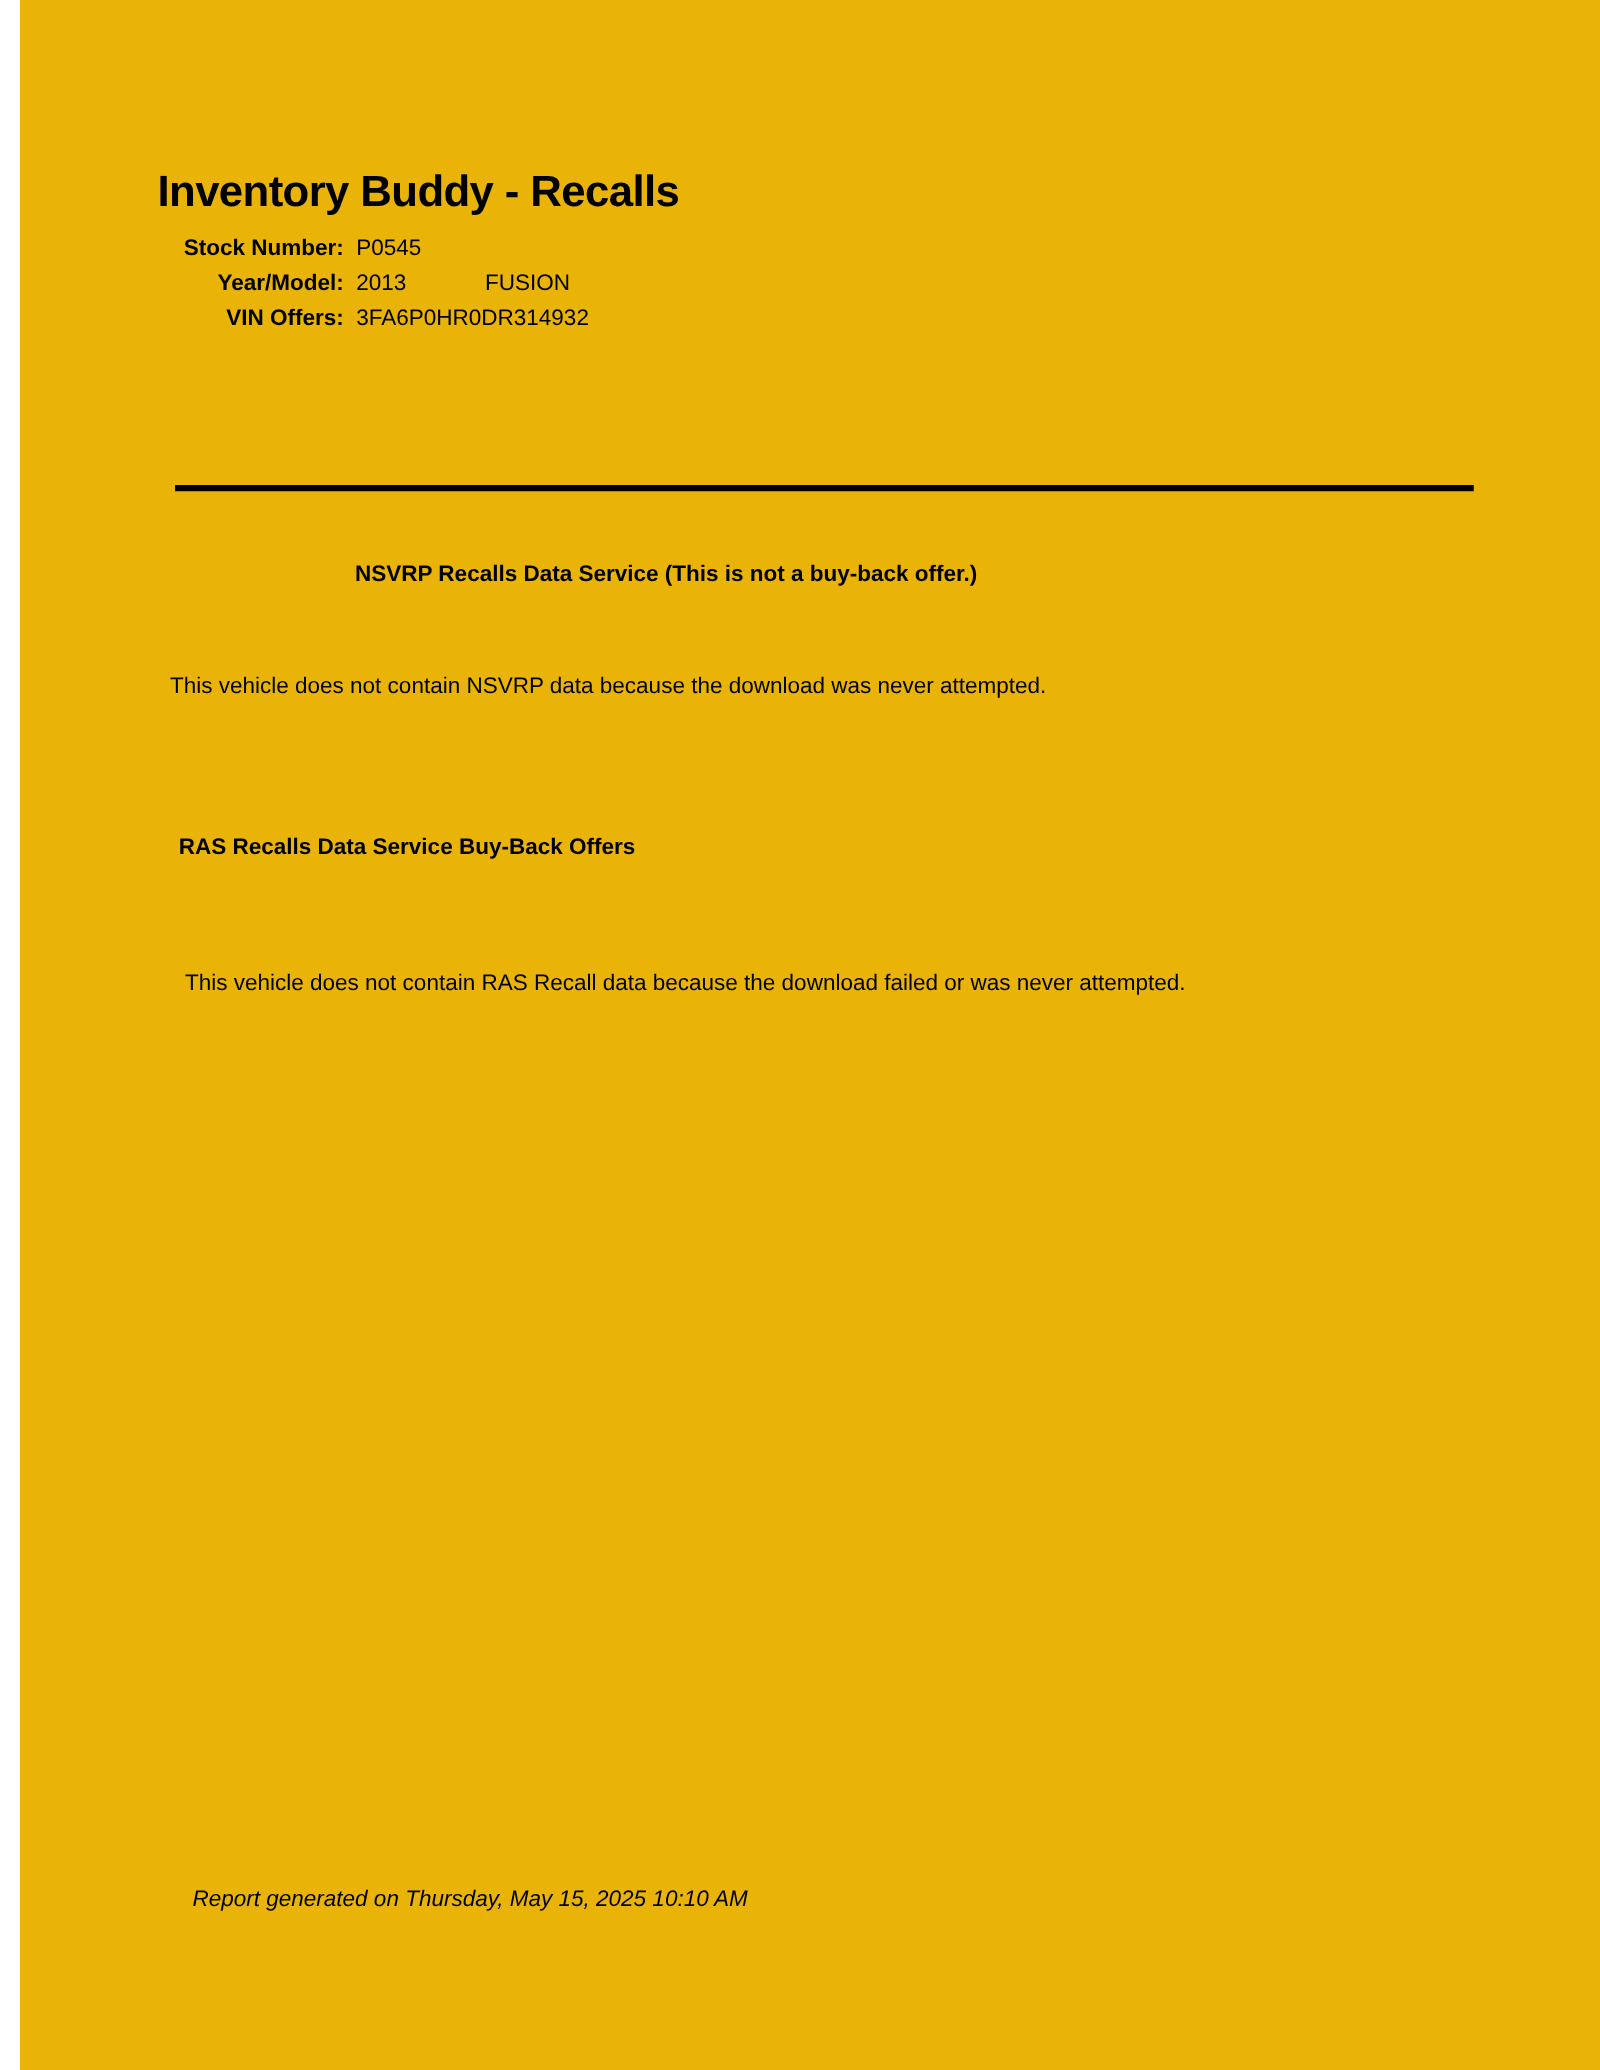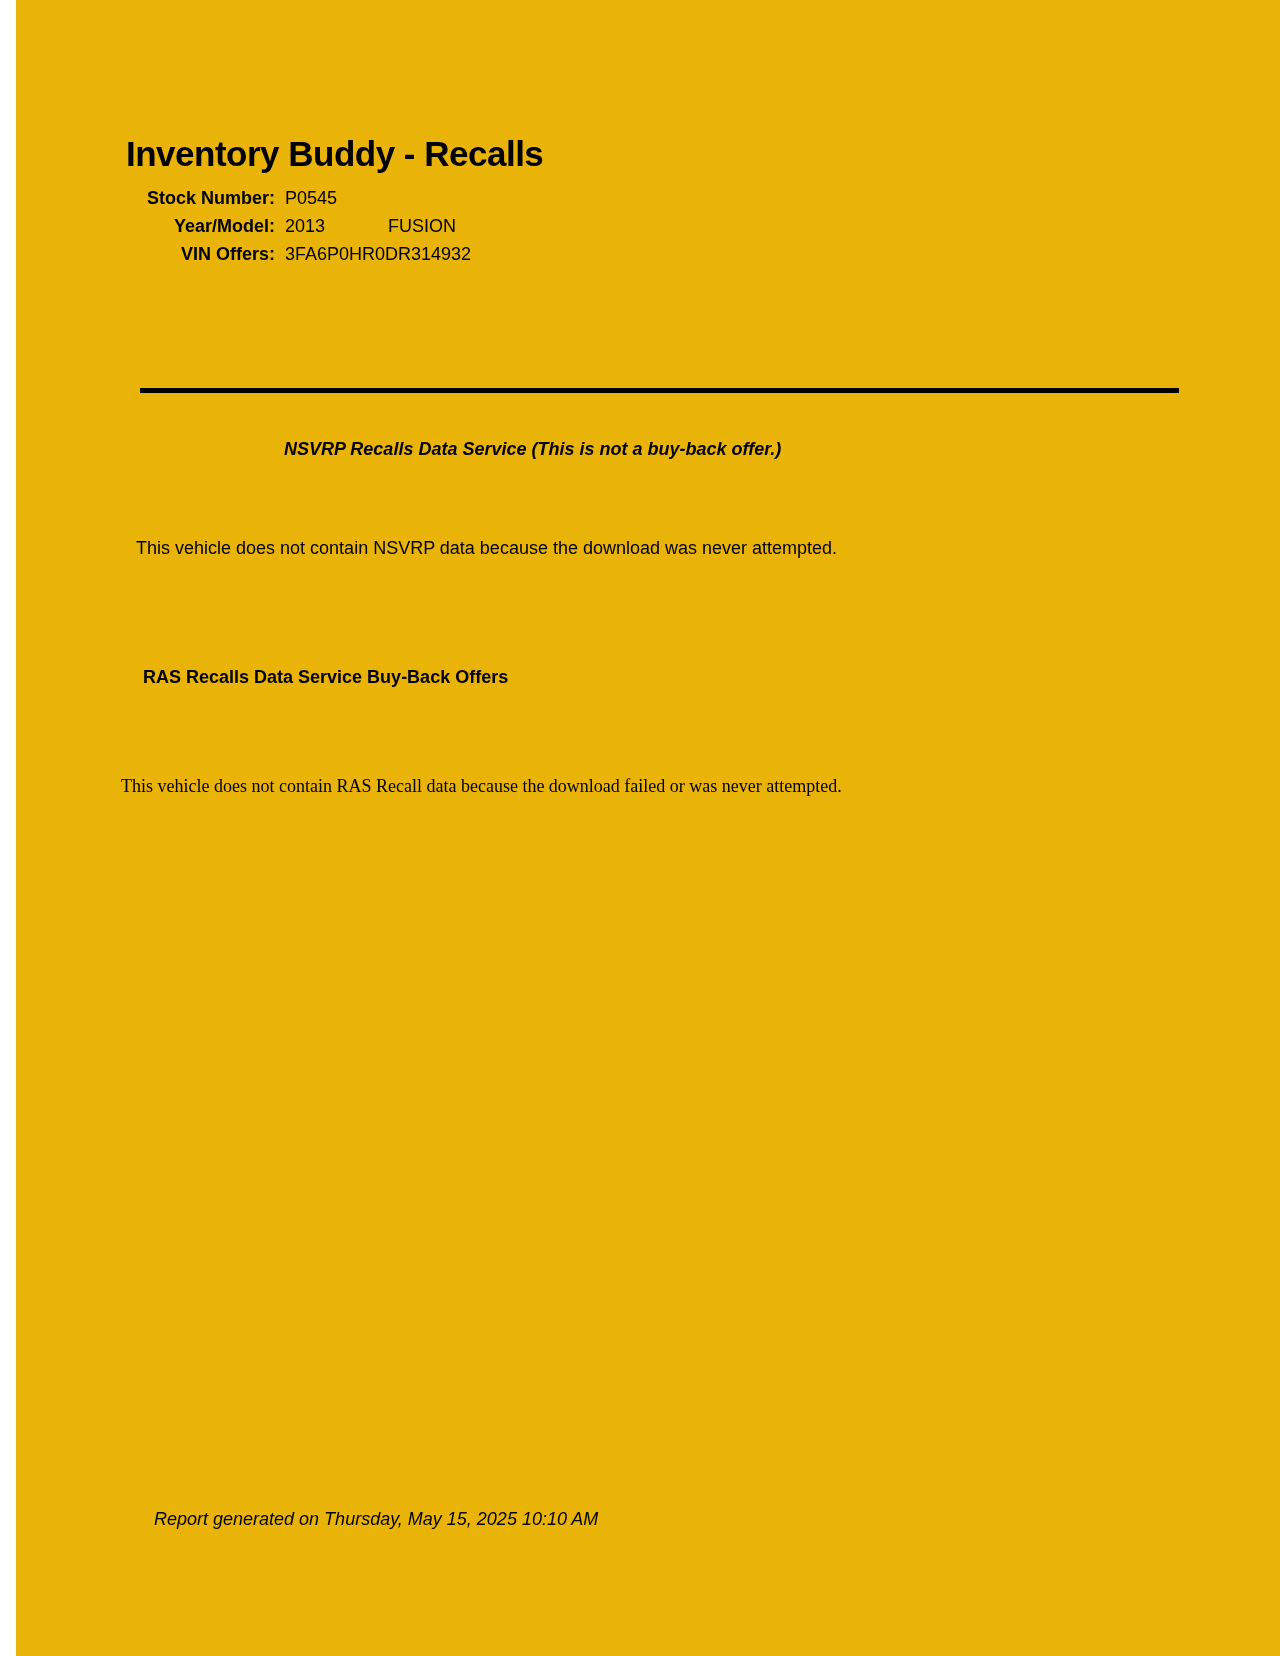--- a/index.html
+++ b/index.html
@@ -56,29 +56,29 @@
     width: 1039px;
     height: 5px;
     background: #000000;
   }
   .section-heading {
     position: absolute;
     font-size: 18px;
     font-weight: bold;
     white-space: nowrap;
   }
-  .heading-nsvrp { left: 268px; top: 439px; font-style: italic; }
+  .heading-nsvrp { left: 268px; top: 449px; }
   .heading-ras   { left: 127px; top: 667px; }
   .section-body {
     position: absolute;
     font-size: 18px;
     white-space: nowrap;
   }
   .body-nsvrp { left: 120px; top: 538px; }
-  .body-ras   { left: 105px; top: 776px; font-family: Liberation Serif, serif; }
+  .body-ras   { left: 132px; top: 776px; }
   .disclaimer {
     position: absolute;
     left: 127px;
     top: 1442px;
     font-size: 18px;
     font-style: italic;
     max-width: 958px;
     line-height: 27px;
   }
   .generated {

